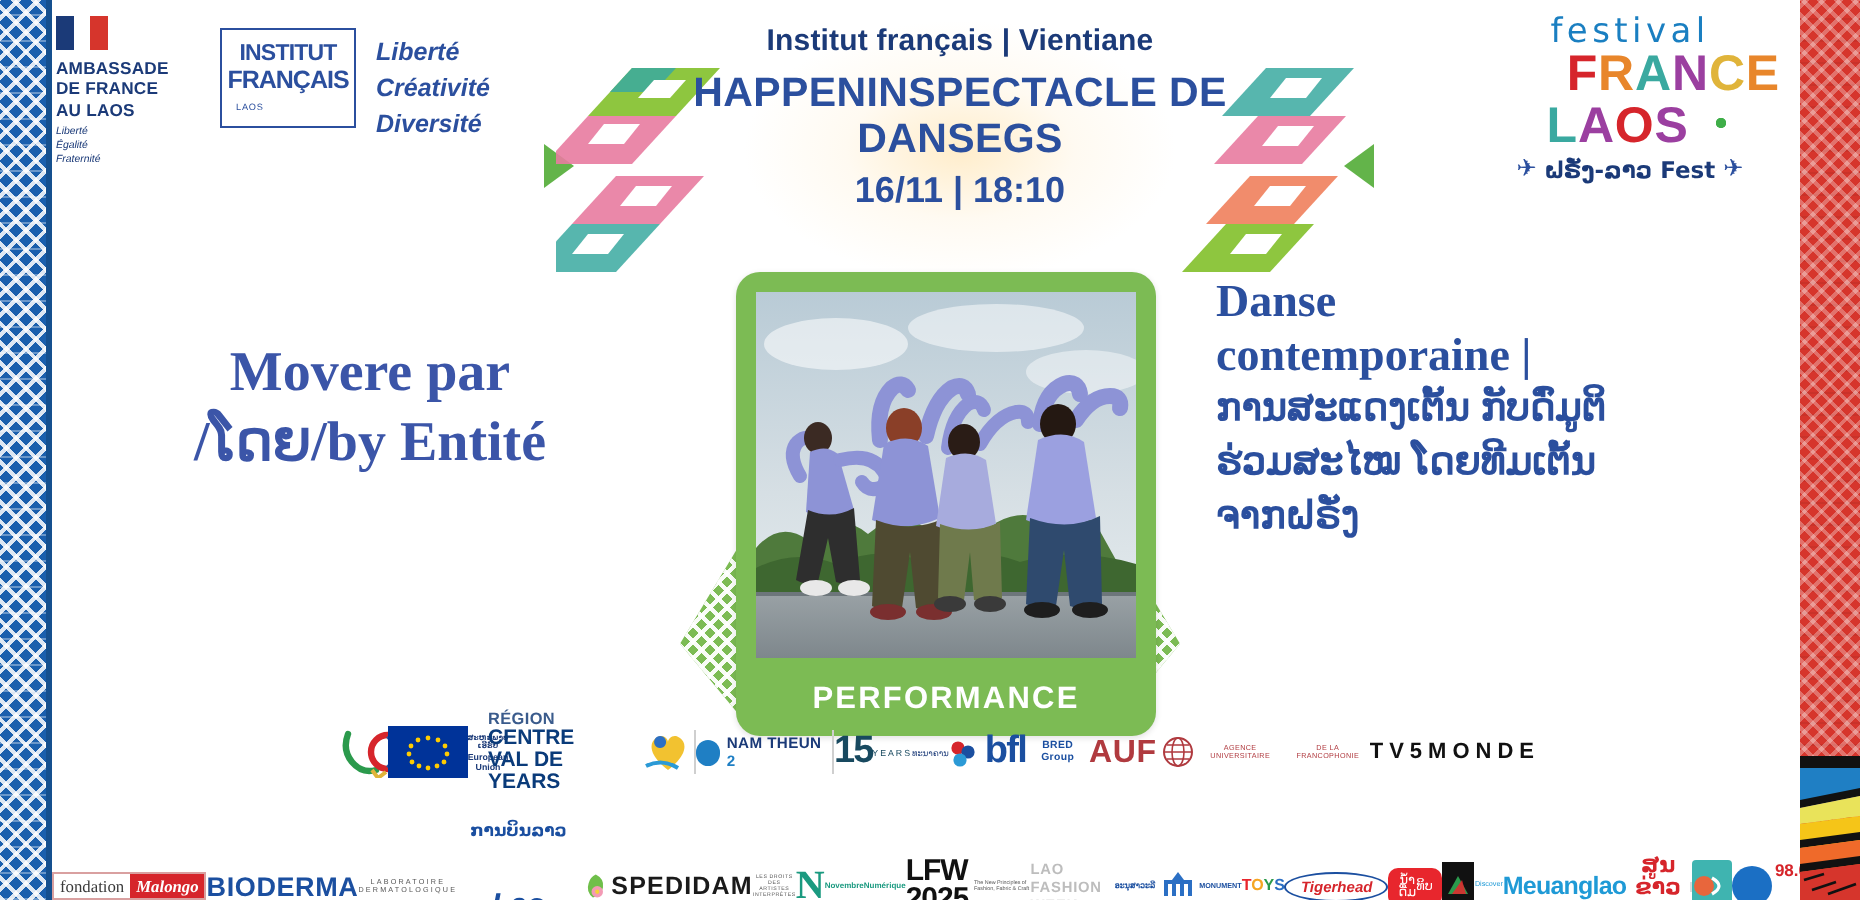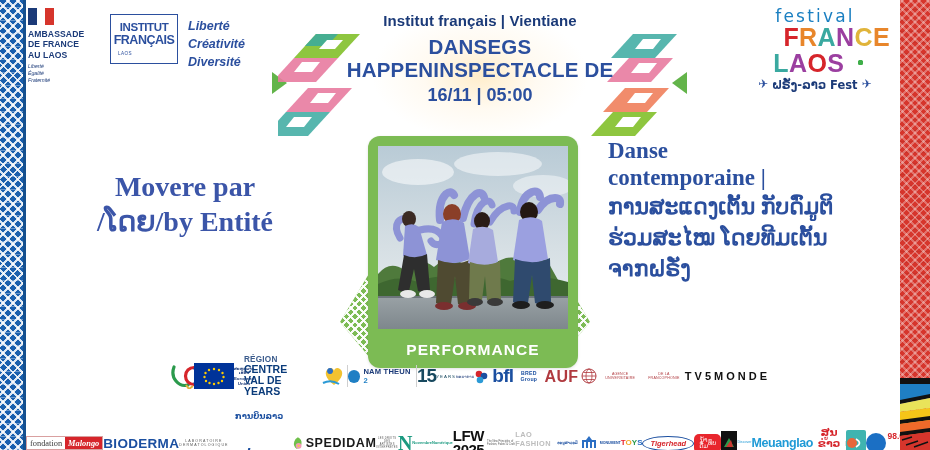--- a/index.html
+++ b/index.html
@@ -134,21 +134,21 @@
 
   
   .right-head {
     position:absolute; left:608px; top:138px; width:272px; text-align:left;
     font-weight:bold; color:#2b4f9e; z-index:6;
   }
   .right-head .fr {
     font-family:"Liberation Serif", serif; font-size:23px; line-height:1.16;
   }
   .right-head .lo {
-    font-family:Liberation Serif, serif; font-size:22px; line-height:1.35; margin-top:1px;
+    font-family:Liberation Sans, sans-serif; font-size:19px; line-height:1.35; margin-top:1px;
   }
 
   
   .card {
     position:absolute; left:368px; top:136px; width:210px; height:232px;
     background:#7cbb54; border-radius:12px; z-index:8;
     box-shadow:0 1px 3px rgba(0,0,0,.12);
   }
   .card .photo {
     position:absolute; left:10px; top:10px; width:190px; height:183px;
@@ -381,24 +381,24 @@
         <path d="M18 26 L62 26 L40 50 L-4 50 Z" fill="#8ec63f"></path>
         <path d="M28 31 L46 31 L38 41 L20 41 Z" fill="#fff"></path>
       </g>
     </svg>
   </div>
   <div class="tri-green flip" style="left:672px; top:72px;"></div>
 
   <div class="head">
     <div class="sub">Institut français | Vientiane</div>
     <div class="title">
+      <div>HAPPENINSPECTACLE DE</div>
       <div>DANSEGS</div>
-      <div>HAPPENINSPECTACLE DE</div>
-    </div>
-    <div class="date">16/11 | 05:00</div>
+    </div>
+    <div class="date">16/11 | 18:10</div>
   </div>
 
   <div class="left-head">
     <div>Movere par</div>
     <div>/ໂດຍ/by Entité</div>
   </div>
 
   <div class="right-head">
     <div class="fr">Danse</div>
     <div class="fr">contemporaine |</div>

